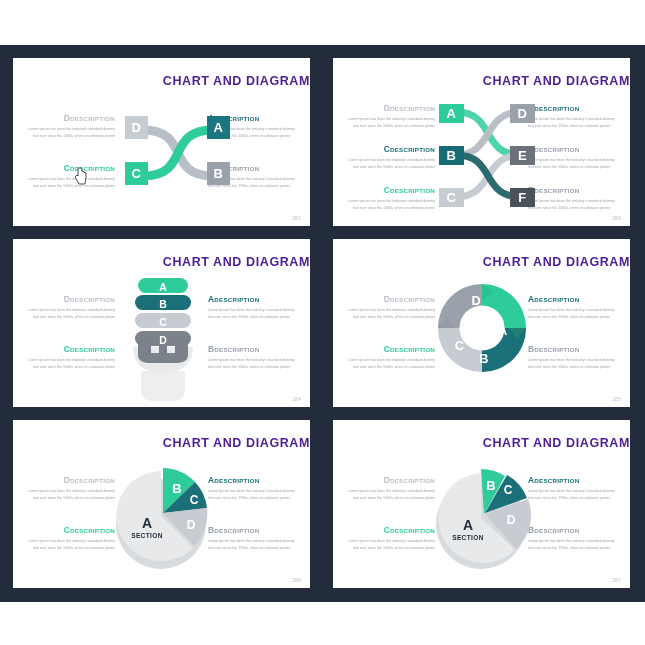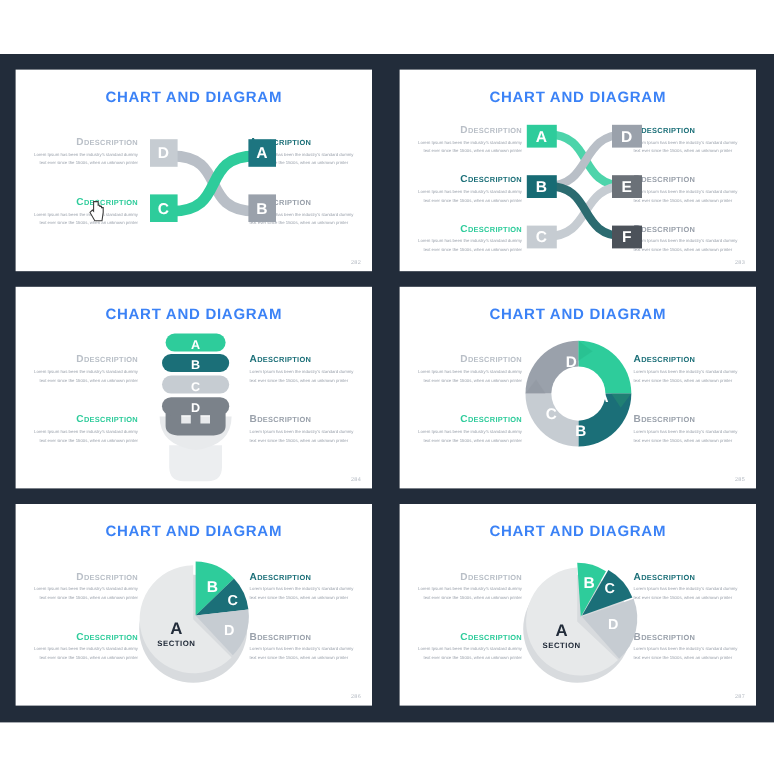--- a/index.html
+++ b/index.html
@@ -28,25 +28,25 @@
   
   .col0 { left:13px; width:297px; }
   .col1 { left:333px; width:297px; }
   .row0 { top:13px;  height:168px; }
   .row1 { top:194px; height:168px; }
   .row2 { top:375px; height:168px; }
 
   .s-title {
     position:absolute;
     top:16px; left:0; width:100%;
-    text-align:center;
+    text-align:right;
     font-size:12.5px;
     font-weight:bold;
     letter-spacing:0.6px;
-    color:#3b82f6;
+    color:#4c1d95;
   }
   .pagenum {
     position:absolute;
     right:9px; bottom:5px;
     font-size:4.6px;
     color:#b6bcc4;
     letter-spacing:0.3px;
   }
 
   

